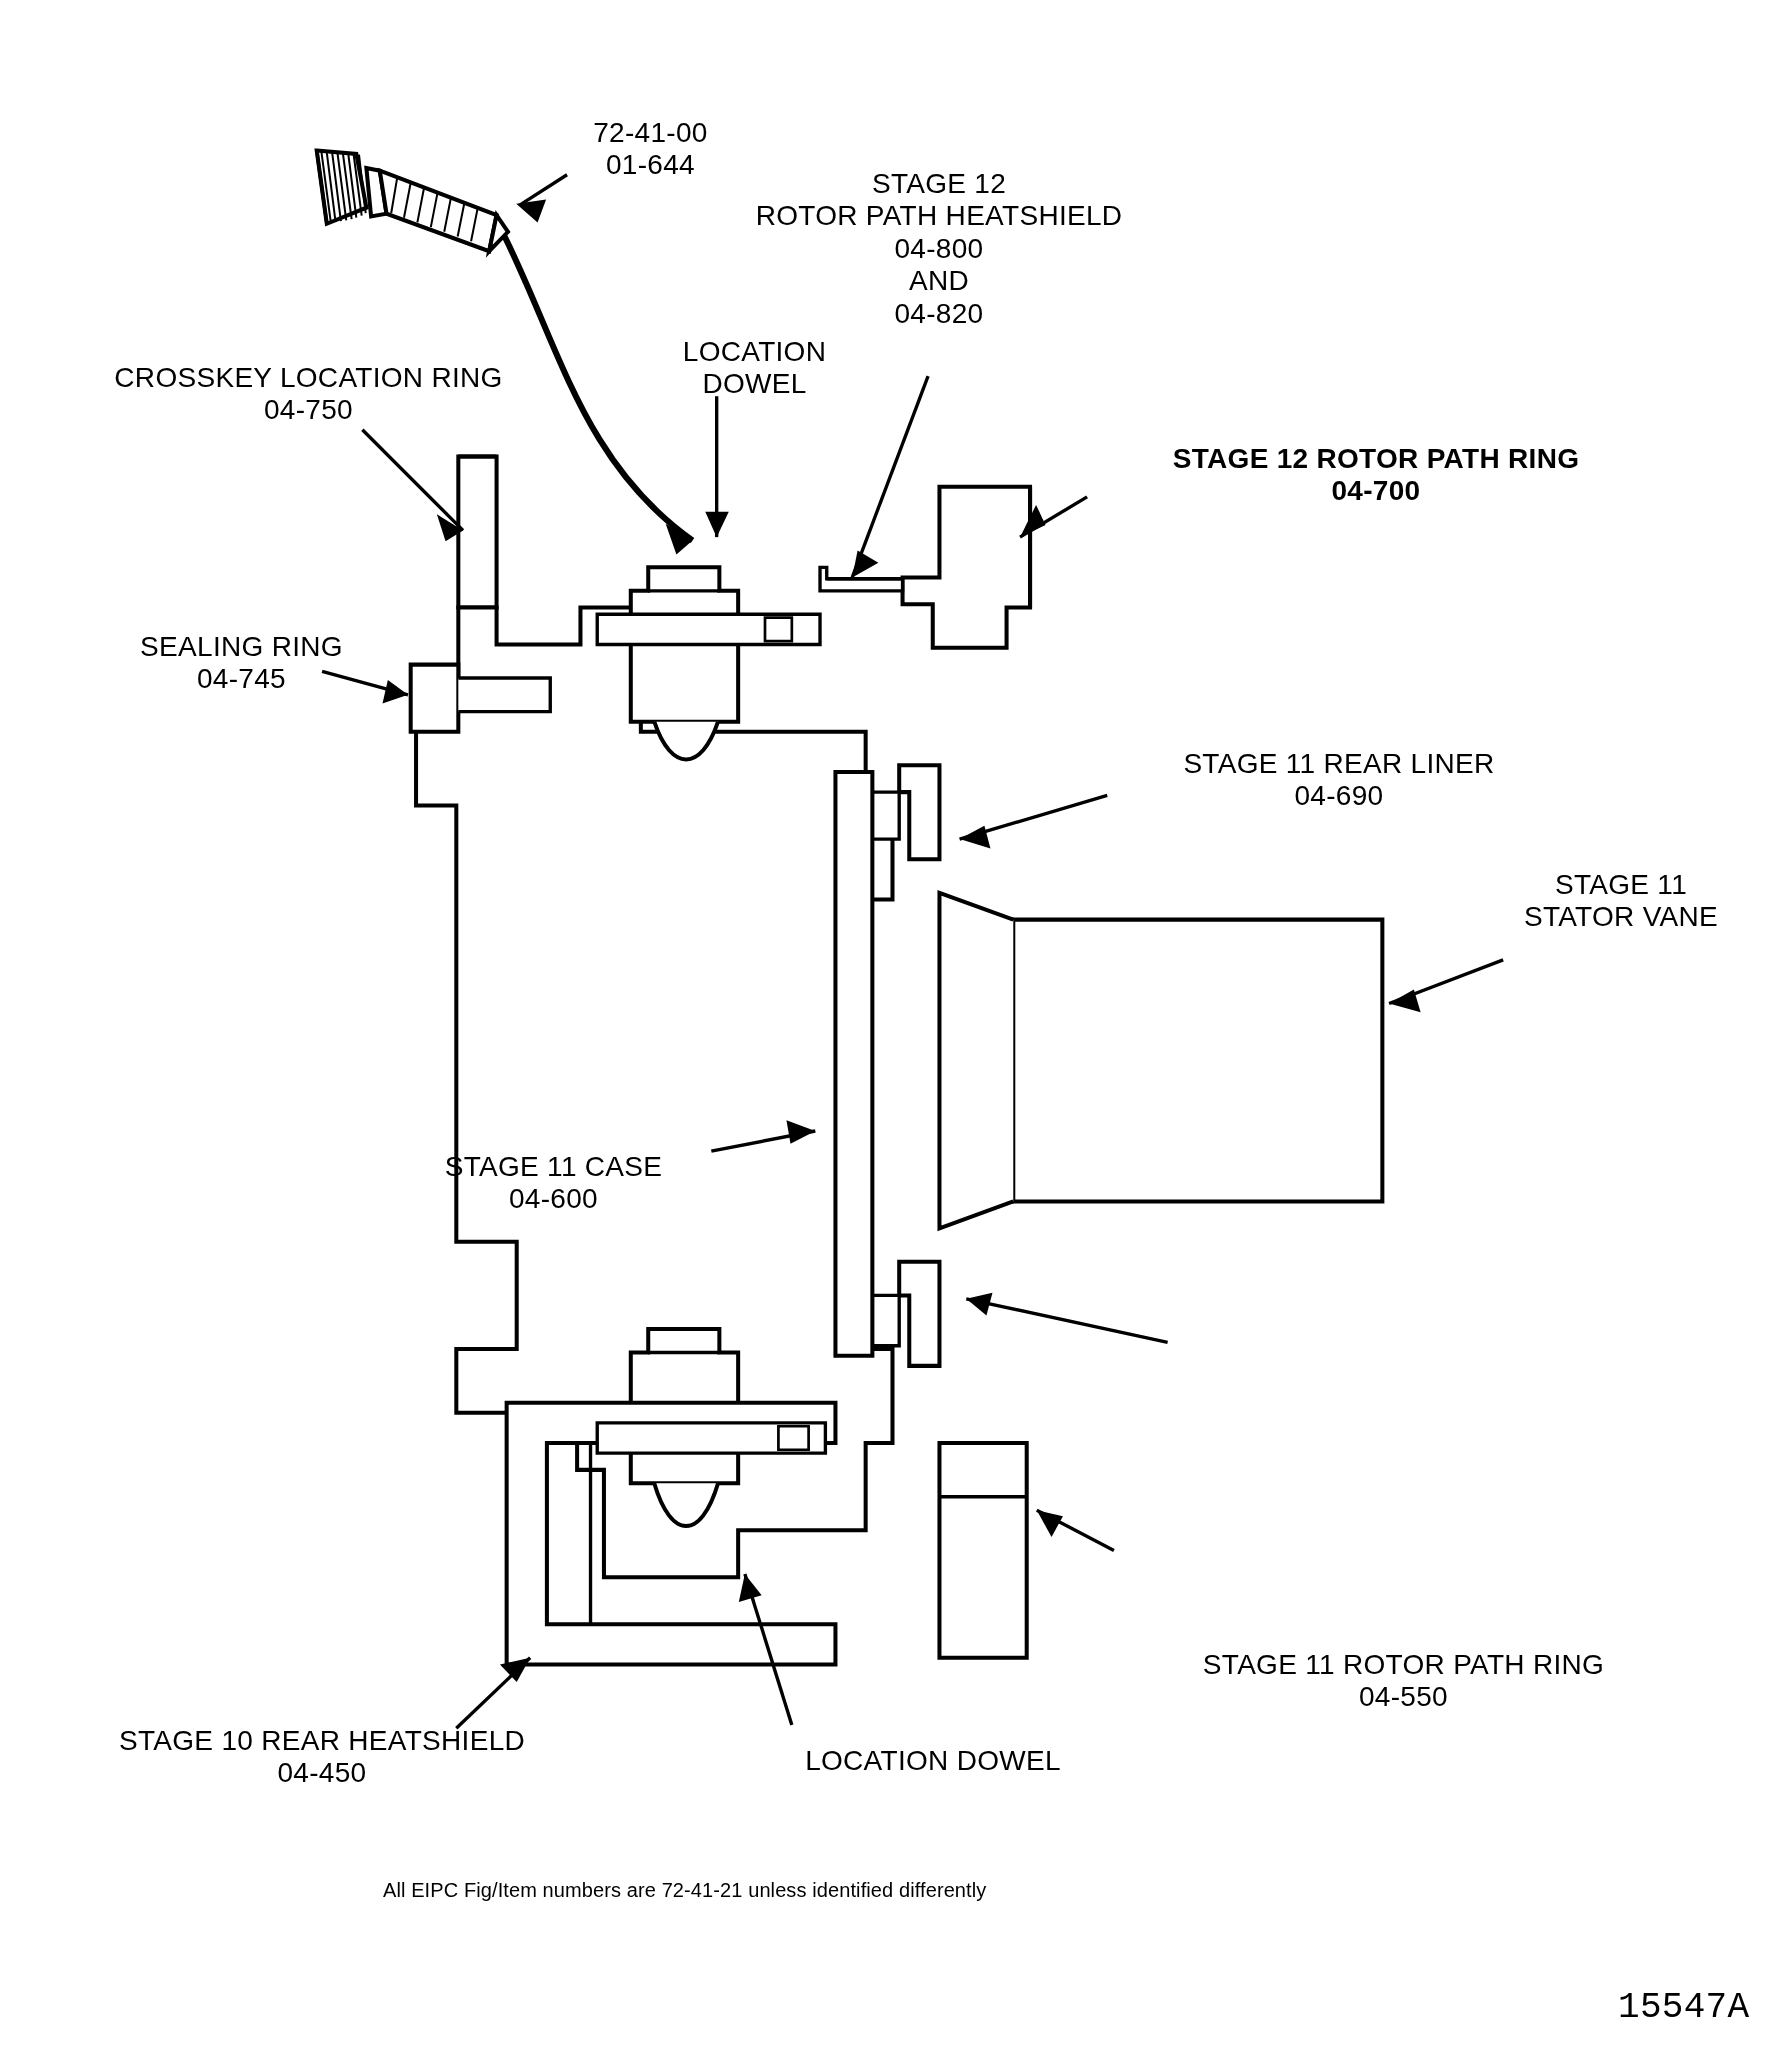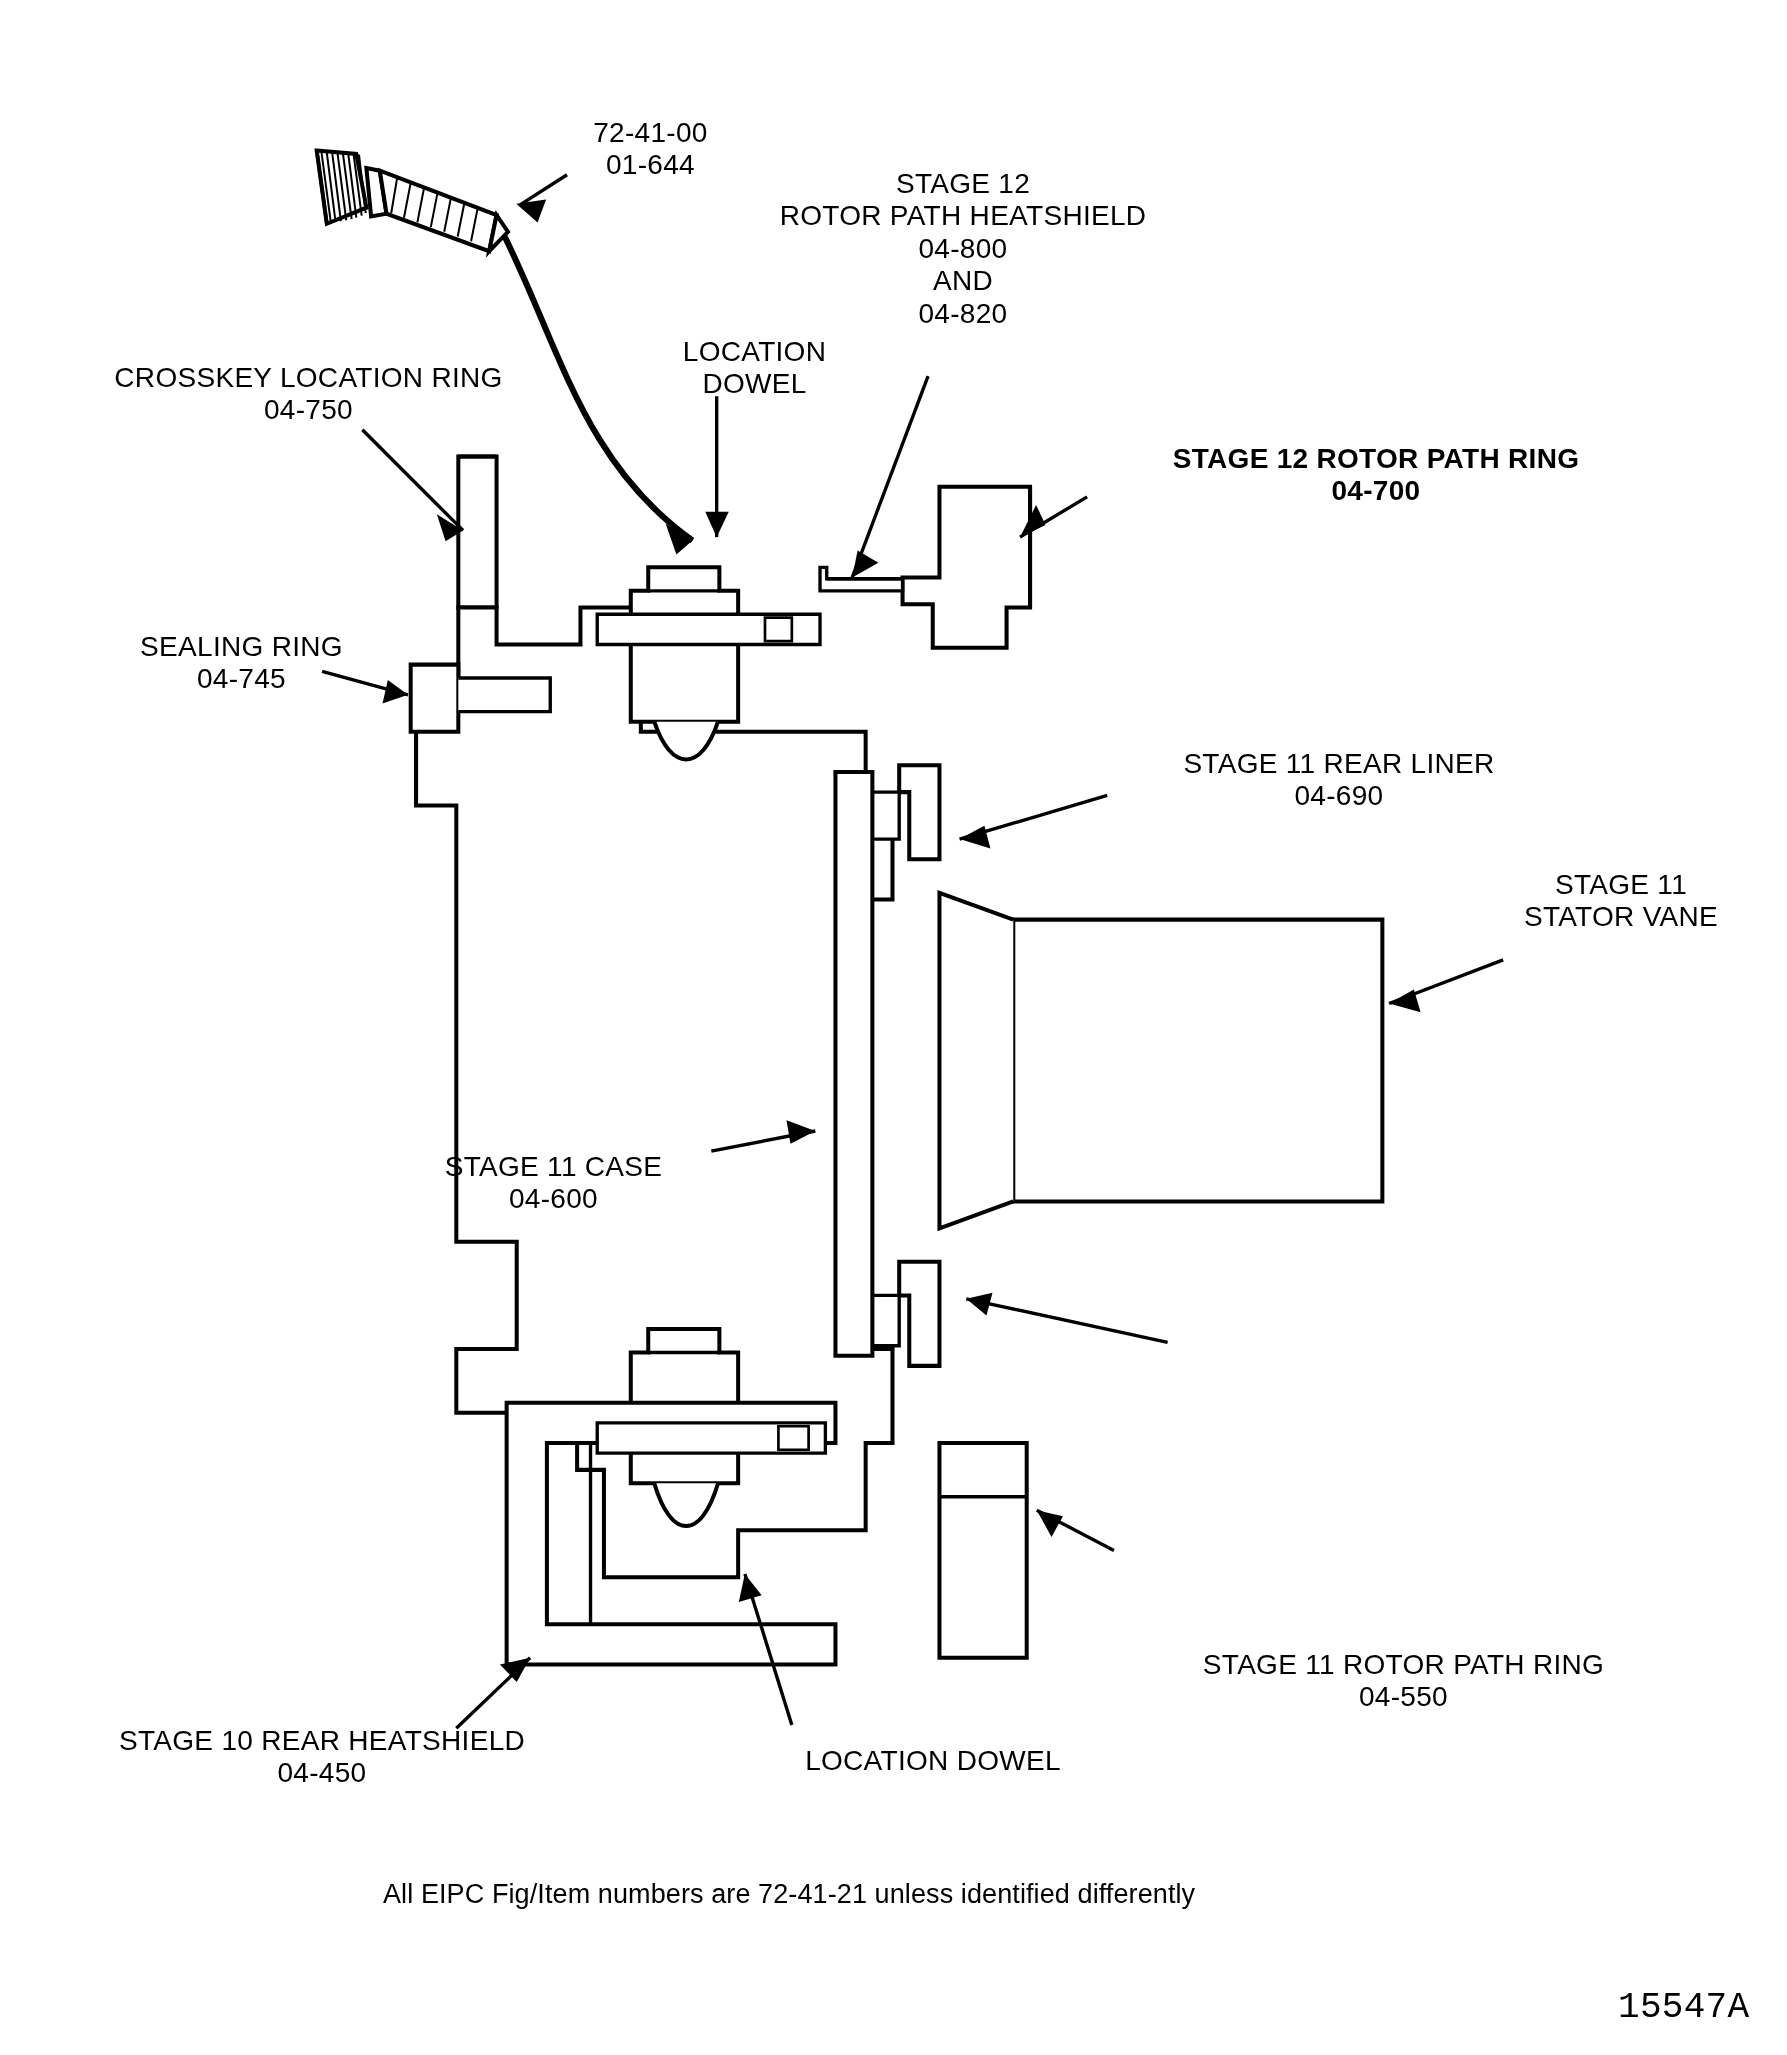--- a/index.html
+++ b/index.html
@@ -31,21 +31,21 @@
     font-size: 28px;
     line-height: 1.16;
     letter-spacing: 0.3px;
     white-space: pre;
     color: #000;
   }
   .lbl.center { text-align: center; }
   .footnote {
     position: absolute;
     font-family: "Liberation Sans", sans-serif;
-    font-size: 27px;
+    font-size: 20px;
     letter-spacing: 0.1px;
     white-space: pre;
   }
   .figid {
     position: absolute;
     font-family: Liberation Mono, monospace;
     font-size: 36px;
     letter-spacing: 0.3px;
     white-space: pre;
   }
@@ -196,21 +196,21 @@
 
         <path d="M1180,2570 L1110,2345"></path>
         <path d="M1110,2345 L1135,2377 L1101,2387 Z" fill="#000" stroke="none"></path>
       </g>
     </g>
   </svg>
 
   <div class="lbl center" style="left:550px; top:117px; width:201px;">72-41-00
 01-644</div>
 
-  <div class="lbl center" style="left:728px; top:168px; width:470px;">STAGE 12
+  <div class="lbl center" style="left:704px; top:168px; width:470px;">STAGE 12
 ROTOR PATH HEATSHIELD
 04-800
 AND
 04-820</div>
 
   <div class="lbl center" style="left:40px; top:362px; width:537px;text-align:center;">CROSSKEY LOCATION RING
 04-750</div>
 
   <div class="lbl center" style="left:654px; top:336px; width:201px;">LOCATION
 DOWEL</div>

